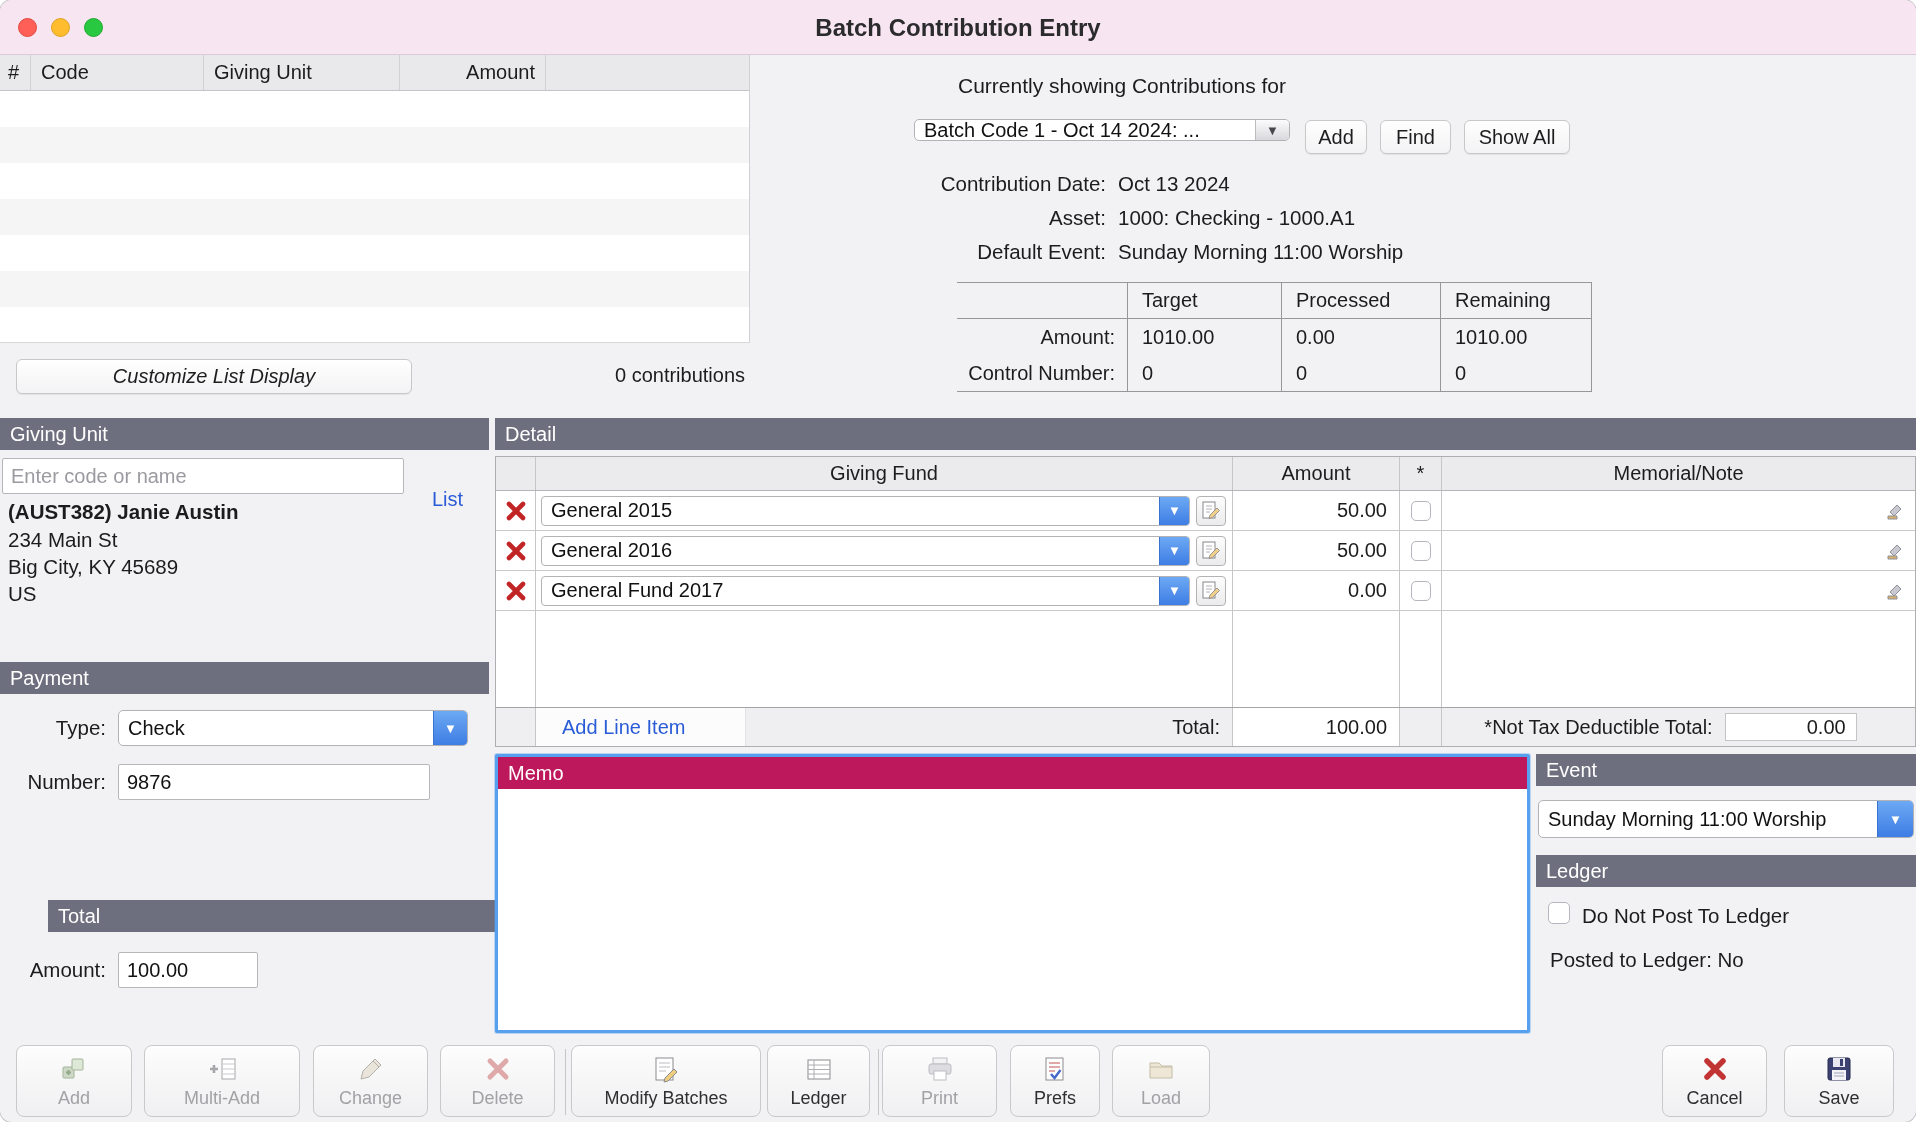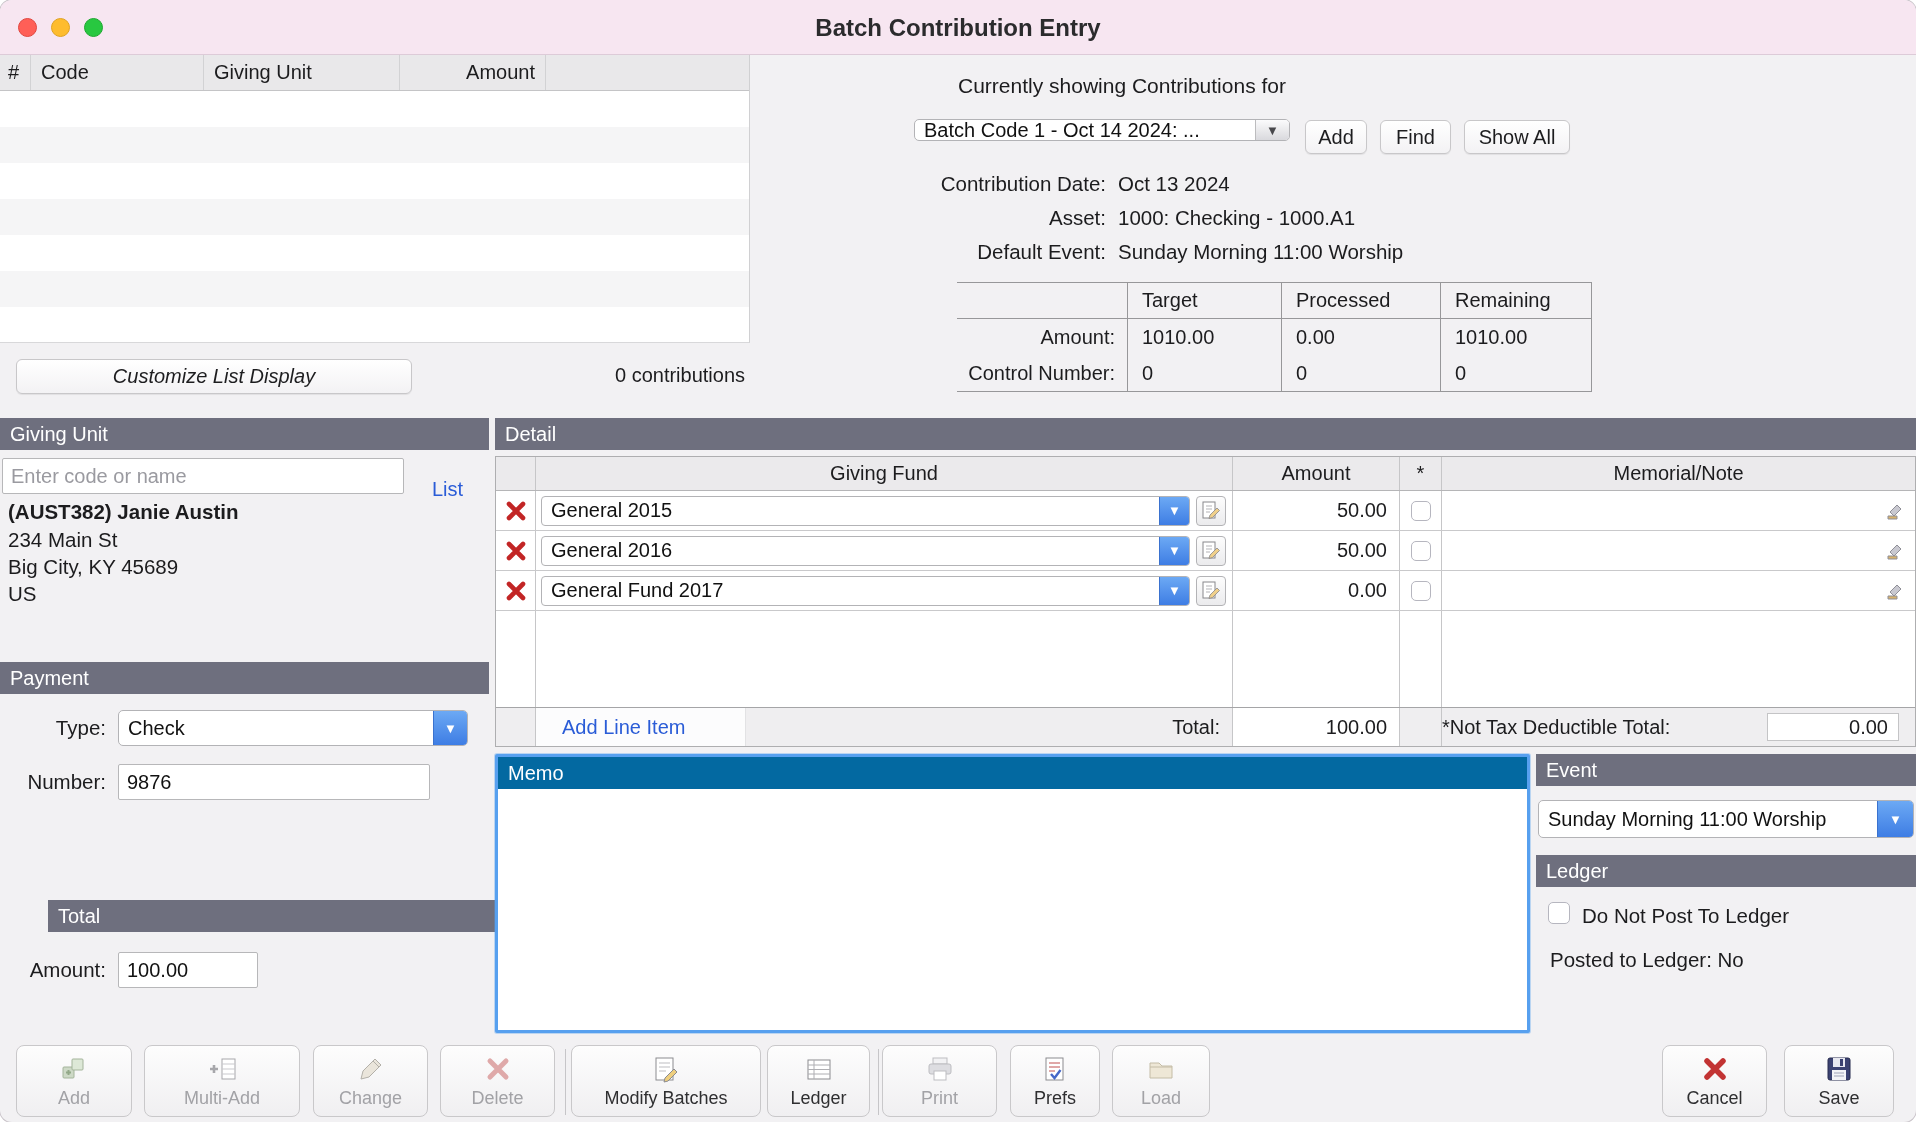--- a/index.html
+++ b/index.html
@@ -86,30 +86,30 @@
   .dt-empty { display:grid; grid-template-columns:39px 697px 167px 42px 1fr; height:96px; background:#fff; }
   .dt-total { display:grid; grid-template-columns:39px 697px 167px 42px 1fr; height:39px;
               background:#efeef0; border-top:1px solid #a5a5a7; }
   .total-fund { display:flex; align-items:center; justify-content:space-between; padding-right:12px; }
   .ali-wrap { background:#fcfcfd; height:100%; width:210px; display:flex; align-items:center;
               padding-left:26px; border-right:1px solid #e2e2e4; }
   .ali-wrap .link { font-size:20px; }
   .total-label { font-size:20px; }
   .total-amt { background:#fff; display:flex; align-items:center; justify-content:flex-end;
                padding-right:12px; font-size:20px; }
-  .total-memo { display:flex; align-items:center; justify-content:space-between; gap:12px; padding-right:16px; }
+  .total-memo { display:flex; align-items:center; justify-content:center; gap:12px; padding-right:16px; }
   .ntd-label { font-size:20px; }
   .ntd-value { background:#fff; border:1px solid #c4c4c6; width:132px; height:28px;
                display:flex; align-items:center; justify-content:flex-end; padding-right:10px; font-size:20px; }
 
   
   .memo-block { position:absolute; left:495px; top:754px; width:1035px; height:279px;
                 border:3px solid #57a0ef; border-radius:2px; background:#fff;
                 box-shadow:0 0 0 1px rgba(87,160,239,.35); display:flex; flex-direction:column; }
-  .memo-block .mb-header { height:32px; background:#0369a1; color:#fff; font-size:20px;
+  .memo-block .mb-header { height:32px; background:#be185d; color:#fff; font-size:20px;
                            line-height:32px; padding-left:10px; flex:none; }
   .memo-block textarea { flex:1; border:none; outline:none; resize:none; font-family:inherit;
                          font-size:20px; padding:8px 10px; }
 
   
   .tb-btn { position:absolute; top:1045px; height:72px; background:linear-gradient(#fdfdfd,#f0eff1);
             border:1px solid #c9c8ca; border-radius:8px; display:flex; flex-direction:column;
             align-items:center; justify-content:space-between; padding:8px 4px 7px;
             font-family:inherit; cursor:pointer; }
   .tb-label { font-size:18px; color:#2f2f31; white-space:nowrap; }
@@ -188,21 +188,21 @@
     <div class="s-row">
       <div class="s-label">Control Number:</div>
       <div class="s-cell">0</div>
       <div class="s-cell">0</div>
       <div class="s-cell last">0</div>
     </div>
   </div>
 
   <div class="section-header" style="left:0; top:418px; width:489px;">Giving Unit</div>
   <input class="text-input" style="left: 2px; top: 458px; width: 402px; height: 36px;" placeholder="Enter code or name">
-  <a class="static link" style="left:432px; top:478px;">List</a>
+  <a class="static link" style="left:432px; top:488px;">List</a>
   <div class="static" style="left:8px; top:500px; font-weight:bold; font-size:20.5px;">(AUST382) Janie Austin</div>
   <div class="static" style="left:8px; top:528px; font-size:20.5px;">234 Main St</div>
   <div class="static" style="left:8px; top:555px; font-size:20.5px;">Big City, KY  45689</div>
   <div class="static" style="left:8px; top:582px; font-size:20.5px;">US</div>
 
   <div class="section-header" style="left:0; top:662px; width:489px;">Payment</div>
   <div class="static" style="left:0; top:716px; width:106px; text-align:right; font-size:20.5px;">Type:</div>
   <div class="combo" style="left:118px; top:710px; width:350px; height:36px;">
     <span class="combo-text">Check</span>
     <span class="combo-btn blue">

